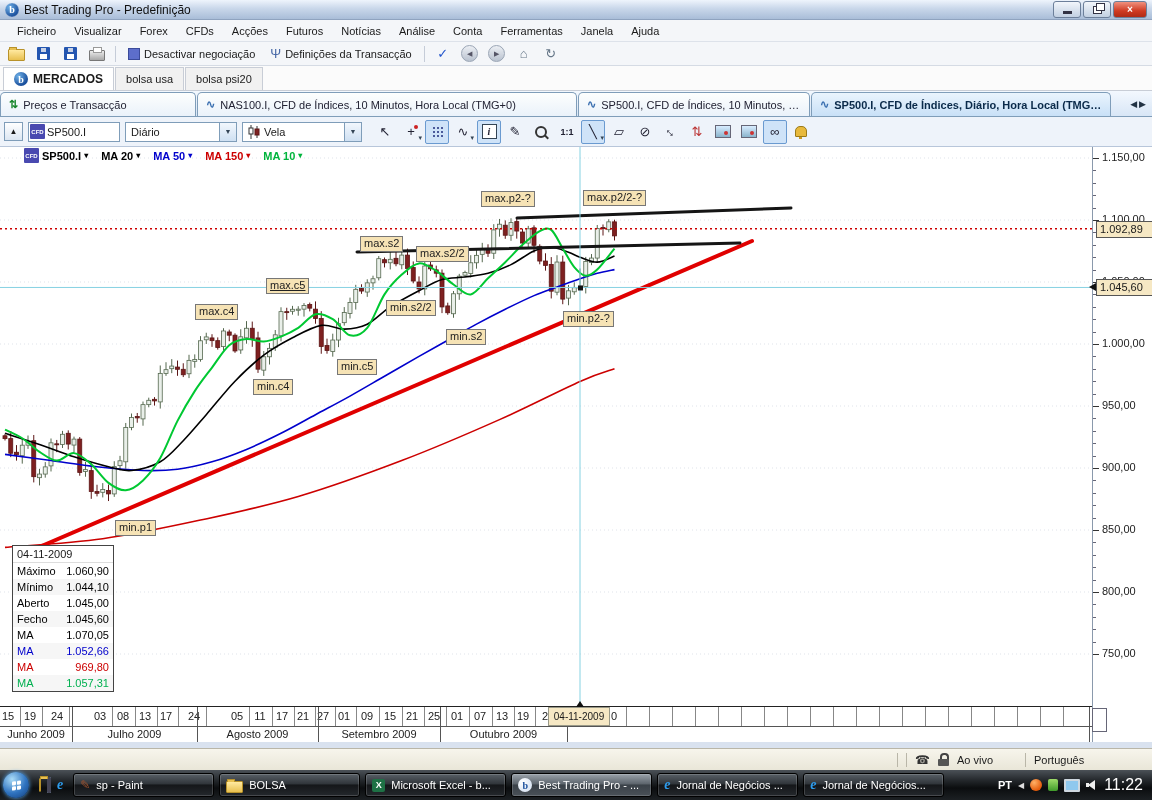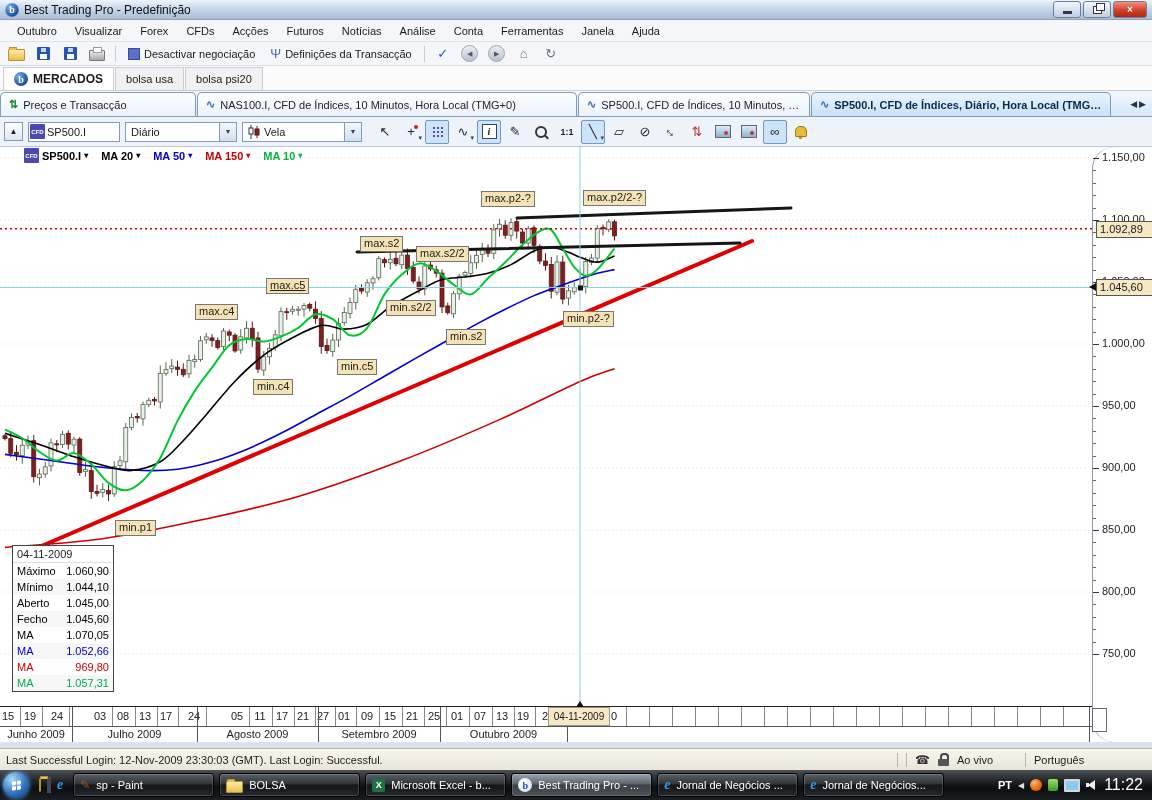--- a/index.html
+++ b/index.html
@@ -112,21 +112,21 @@
   .legend{position:absolute;left:24px;top:1px;display:flex;gap:13px;align-items:center;font-weight:bold;z-index:4;}
   .lg-item{display:flex;align-items:center;gap:3px;}
   .lg-dd{font-size:8px;}
   .anno{position:absolute;background:#f6e3b5;border:1px solid #777;font-size:11px;padding:0 3px;
     height:14px;line-height:13px;color:#222;z-index:3;white-space:nowrap;}
   .tooltip{position:absolute;left:12px;top:398px;width:100px;background:#fff;border:1px solid #444;z-index:6;}
   .tt-date{padding:2px 4px;border-bottom:1px solid #ddd;}
   .tt-row{display:flex;justify-content:space-between;padding:2px 4px;}
   .tt-row:nth-child(even){background:#f6f6f6;}
 
-  .yaxis{position:absolute;left:1092px;top:0;width:60px;height:595px;border-left:1px solid #8a99ac;background:#fff;border-radius:22px;}
+  .yaxis{position:absolute;left:1092px;top:0;width:60px;height:595px;border-left:1px solid #8a99ac;background:#fff;}
   .ytick-minor{position:absolute;left:0;width:3px;height:1px;background:#667;}
   .ytick-major{position:absolute;left:0;width:6px;height:1px;background:#333;}
   .ytick-label{position:absolute;left:9px;font-size:11px;color:#222;}
   .axis-marker{position:absolute;left:3px;width:52px;height:15px;line-height:14px;background:#f6e8c4;
     border:1px solid #555;font-size:11px;padding-left:3px;z-index:3;}
   .axis-marker .arrow-left{position:absolute;left:-8px;top:3px;width:0;height:0;
     border-top:4px solid transparent;border-bottom:4px solid transparent;border-right:7px solid #111;}
 
   .xaxis{position:absolute;left:0;top:559px;width:1092px;height:36px;background:#fff;border-top:1px solid #222;box-sizing:border-box;}
   .xtick{position:absolute;top:3px;width:22px;text-align:center;font-size:11px;color:#222;}
@@ -193,21 +193,21 @@
           <span class="glyph-min"></span>
         </span>
       <span class="winbtn">
           <span class="glyph-restore"></span>
         </span>
       <span class="winbtn close">×</span>
     </span>
   </div>
 
   <div class="menubar" id="menubar">
-      <span class="menu-item">Outubro</span>
+      <span class="menu-item">Ficheiro</span>
       <span class="menu-item">Visualizar</span>
       <span class="menu-item">Forex</span>
       <span class="menu-item">CFDs</span>
       <span class="menu-item">Acções</span>
       <span class="menu-item">Futuros</span>
       <span class="menu-item">Notícias</span>
       <span class="menu-item">Análise</span>
       <span class="menu-item">Conta</span>
       <span class="menu-item">Ferramentas</span>
       <span class="menu-item">Janela</span>
@@ -832,21 +832,20 @@
         <div class="xmonth" style="left: 440px; width: 127px;">Outubro 2009</div>
         <div class="xsep-full" style="left: 567px;"></div>
         <div class="xsep-full" style="left: 1089px;"></div>
         <div class="xhl" style="left: 548px; width: 62px;">04-11-2009</div>
         <div class="tri" style="left: 576px;"></div>
       </div>
     <div class="corner"></div>
   </div>
 
   <div class="statusbar">
-    <span class="st-text">Last Successful Login: 12-Nov-2009 23:30:03 (GMT). Last Login: Successful.</span>
     <span class="st-right">
       <span class="st-sep"></span>
       <span class="st-sep"></span>
       <span style="font-size:12px;color:#333;">☎</span>
       <span class="lock"></span>
       <span class="st-cell">Ao vivo</span>
       <span class="st-sep"></span>
       <span class="st-cell" style="min-width:110px">Português</span>
     </span>
   </div>

